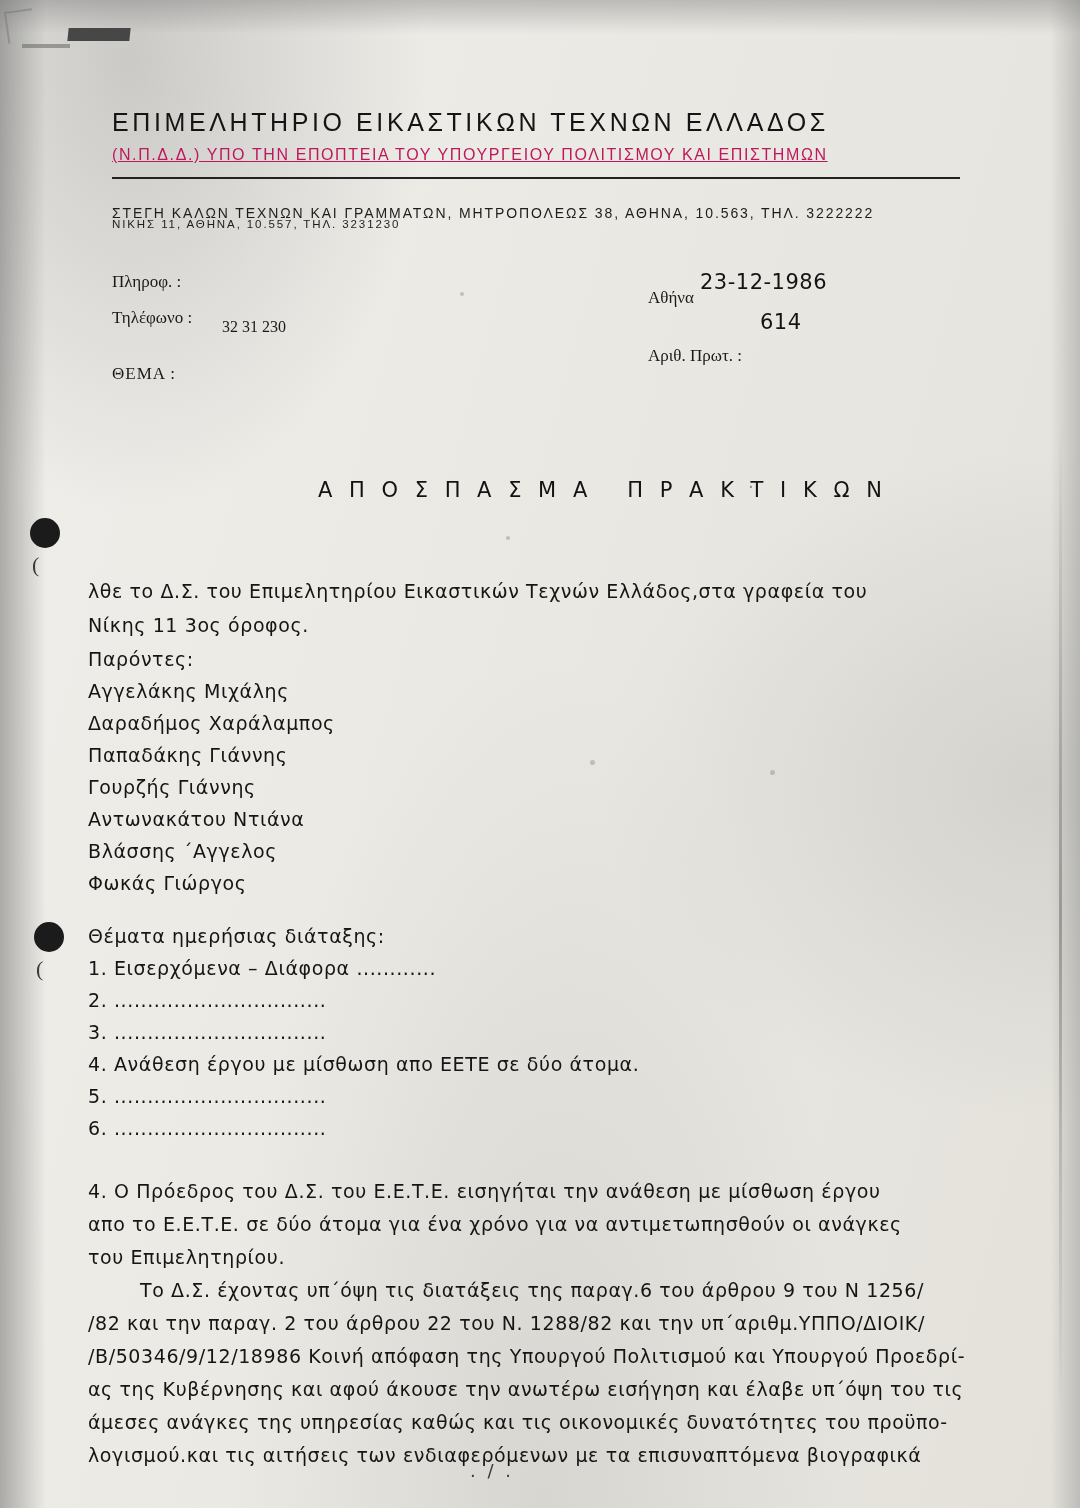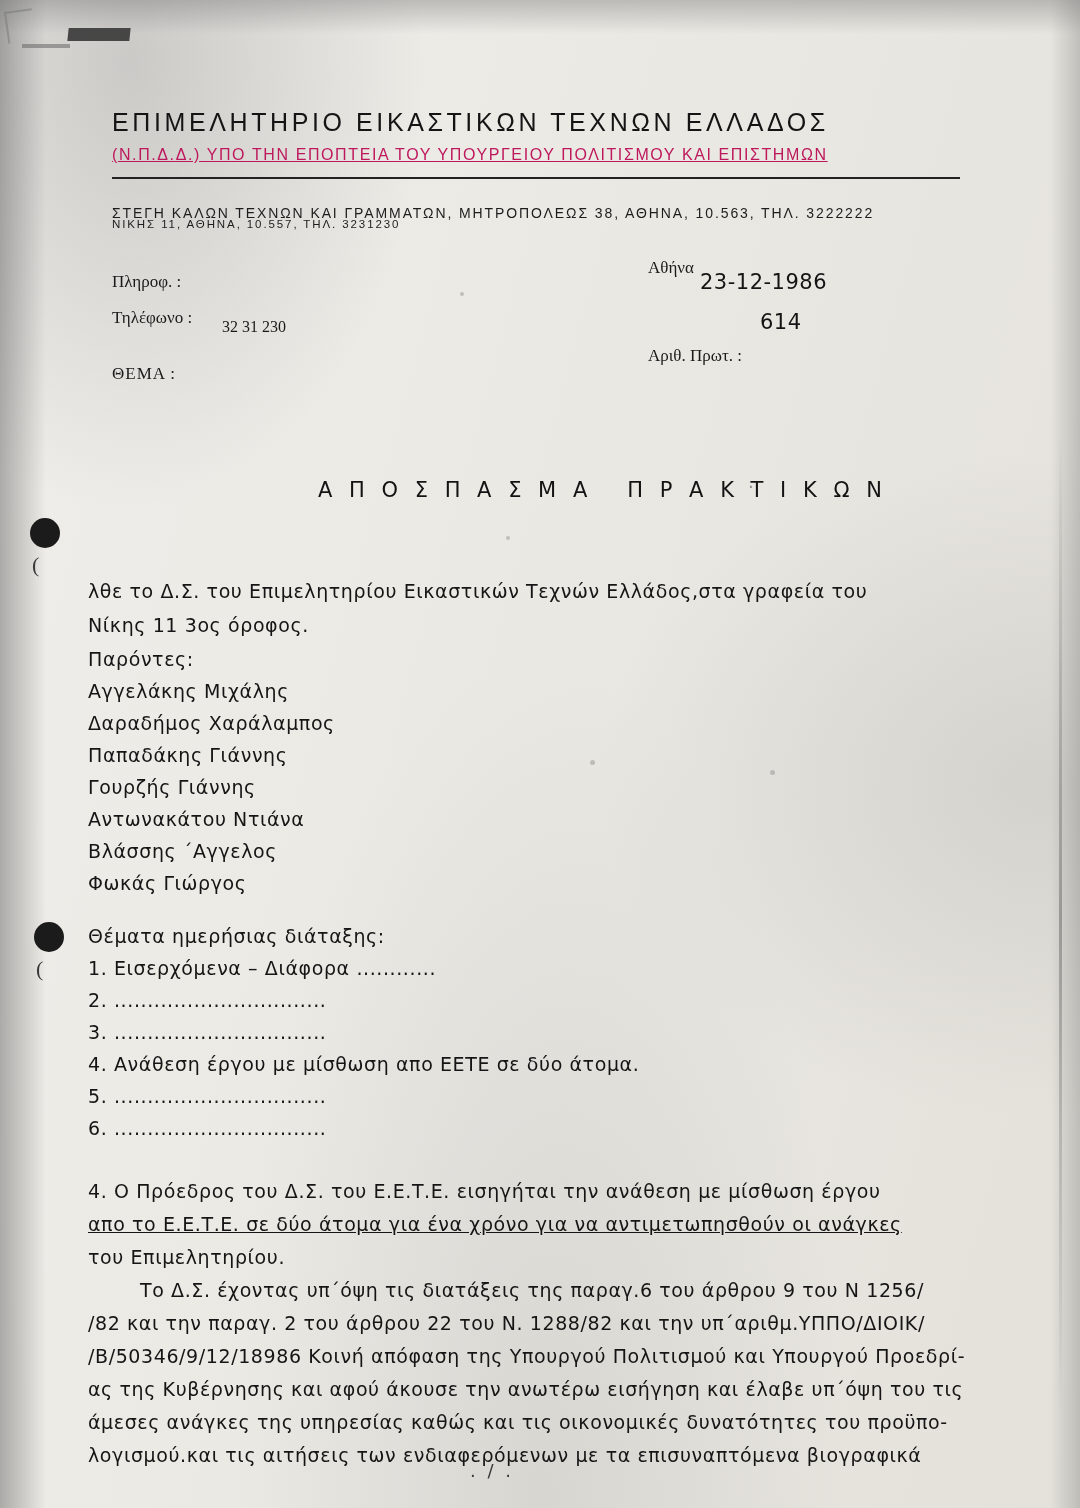--- a/index.html
+++ b/index.html
@@ -238,21 +238,21 @@
     <div class="lh-title">ΕΠΙΜΕΛΗΤΗΡΙΟ  ΕΙΚΑΣΤΙΚΩΝ  ΤΕΧΝΩΝ  ΕΛΛΑΔΟΣ</div>
     <div class="lh-sub">(Ν.Π.Δ.Δ.) ΥΠΟ ΤΗΝ ΕΠΟΠΤΕΙΑ ΤΟΥ ΥΠΟΥΡΓΕΙΟΥ ΠΟΛΙΤΙΣΜΟΥ ΚΑΙ ΕΠΙΣΤΗΜΩΝ</div>
     <div class="lh-rule"></div>
     <div class="lh-addr1">ΣΤΕΓΗ ΚΑΛΩΝ ΤΕΧΝΩΝ ΚΑΙ ΓΡΑΜΜΑΤΩΝ, ΜΗΤΡΟΠΟΛΕΩΣ 38, ΑΘΗΝΑ, 10.563, ΤΗΛ. 3222222</div>
     <div class="lh-addr2">ΝΙΚΗΣ 11, ΑΘΗΝΑ, 10.557, ΤΗΛ. 3231230</div>
 
     <div class="meta-label" style="left:112px; top:272px;">Πληροφ. :</div>
     <div class="meta-label" style="left:112px; top:308px;">Τηλέφωνο :</div>
     <div class="meta-typed" style="left:222px; top:318px;">32 31 230</div>
 
-    <div class="meta-label" style="left:648px; top:258px;">Αθήνα</div>
+    <div class="meta-label" style="left:648px; top:288px;">Αθήνα</div>
     <div class="meta-hand" style="left:700px; top:270px;">23-12-1986</div>
 
     <div class="meta-label" style="left:648px; top:318px;margin-top:28px;">Αριθ. Πρωτ. :</div>
     <div class="meta-hand" style="left:760px; top:310px;">614</div>
 
     <div class="meta-label" style="left:112px; top:364px; letter-spacing:1px;">ΘΕΜΑ :</div>
 
     <div class="doc-head">Α Π Ο Σ Π Α Σ Μ Α   Π Ρ Α Κ Τ Ι Κ Ω Ν</div>
     <div class="faint-mark" style="left:748px; top:476px; font-size:18px;">·</div>
 
@@ -270,21 +270,21 @@
 
     <div class="tw" style="position:absolute; left:88px; top:925px;">Θέματα ημερήσιας διάταξης:</div>
     <div class="tw" style="position:absolute; left:88px; top:957px;">1. Εισερχόμενα – Διάφορα ............</div>
     <div class="tw" style="position:absolute; left:88px; top:989px;">2. ................................</div>
     <div class="tw" style="position:absolute; left:88px; top:1021px;">3. ................................</div>
     <div class="tw" style="position:absolute; left:88px; top:1053px;">4. Ανάθεση έργου με μίσθωση απο ΕΕΤΕ σε δύο άτομα.</div>
     <div class="tw" style="position:absolute; left:88px; top:1085px;">5. ................................</div>
     <div class="tw" style="position:absolute; left:88px; top:1117px;">6. ................................</div>
 
     <div class="tw" style="position:absolute; left:88px; top:1180px;">4. Ο Πρόεδρος του Δ.Σ. του Ε.Ε.Τ.Ε. εισηγήται την ανάθεση με μίσθωση έργου</div>
-    <div class="tw" style="position:absolute; left:88px; top:1213px;text-decoration:underline;">απο το Ε.Ε.Τ.Ε. σε δύο άτομα για ένα χρόνο για να αντιμετωπησθούν οι ανάγκες</div>
+    <div class="tw" style="position:absolute; left:88px; top:1213px;">απο το Ε.Ε.Τ.Ε. σε δύο άτομα για ένα χρόνο για να αντιμετωπησθούν οι ανάγκες</div>
     <div class="tw" style="position:absolute; left:88px; top:1246px;">του Επιμελητηρίου.</div>
     <div class="tw" style="position:absolute; left:140px; top:1279px;">Το Δ.Σ. έχοντας υπ´όψη τις διατάξεις της παραγ.6 του άρθρου 9 του Ν 1256/</div>
     <div class="tw" style="position:absolute; left:88px; top:1312px;">/82 και την παραγ. 2 του άρθρου 22 του Ν. 1288/82 και την υπ´αριθμ.ΥΠΠΟ/ΔΙΟΙΚ/</div>
     <div class="tw" style="position:absolute; left:88px; top:1345px;">/Β/50346/9/12/18986 Κοινή απόφαση της Υπουργού Πολιτισμού και Υπουργού Προεδρί-</div>
     <div class="tw" style="position:absolute; left:88px; top:1378px;">ας της Κυβέρνησης και αφού άκουσε την ανωτέρω εισήγηση και έλαβε υπ´όψη του τις</div>
     <div class="tw" style="position:absolute; left:88px; top:1444px;">λογισμού.και τις αιτήσεις των ενδιαφερόμενων με τα επισυναπτόμενα βιογραφικά</div>
     <div class="tw" style="position:absolute; left:88px; top:1411px;">άμεσες ανάγκες της υπηρεσίας καθώς και τις οικονομικές δυνατότητες του προϋπο-</div>
 
     <div class="bottom-mark">. / .</div>
 

